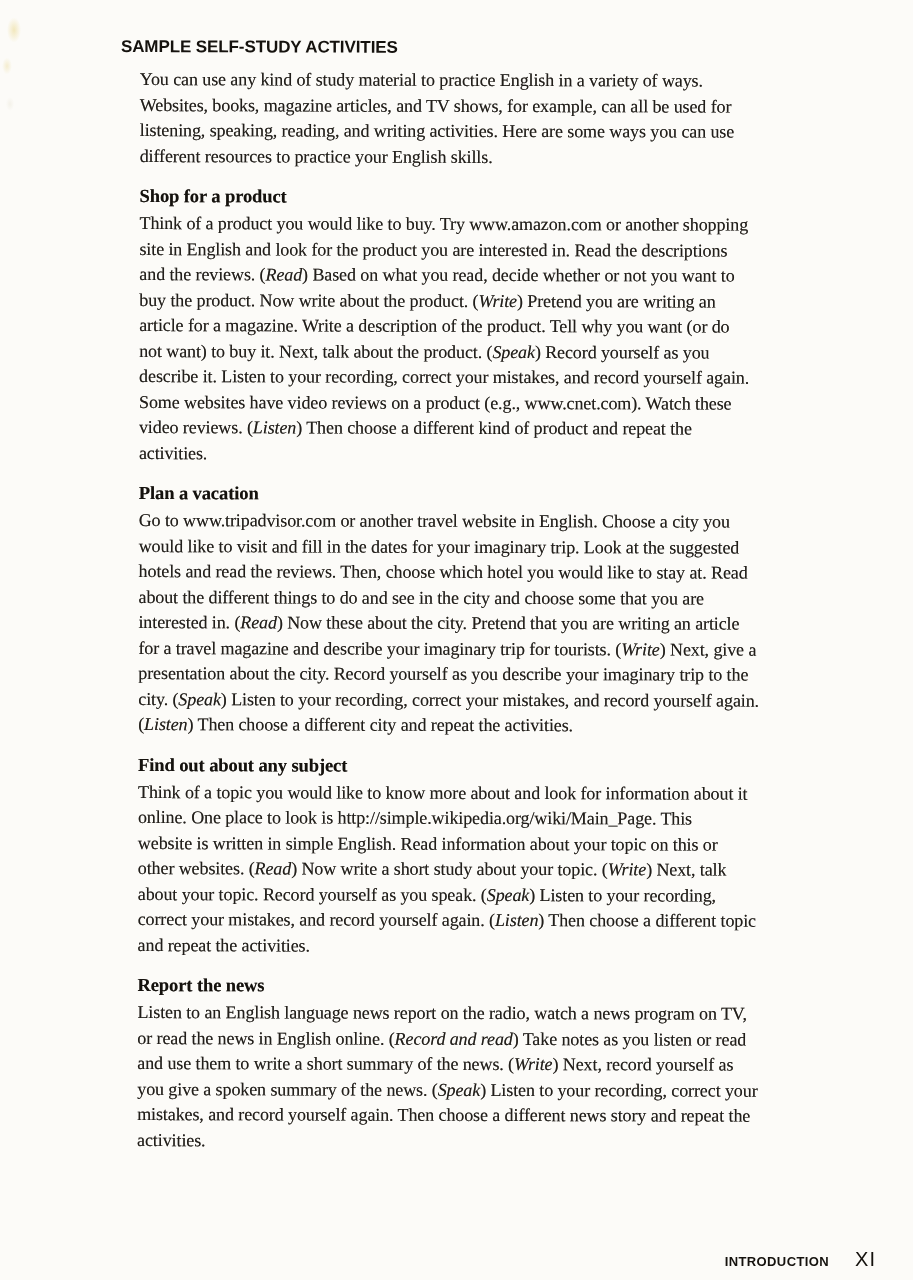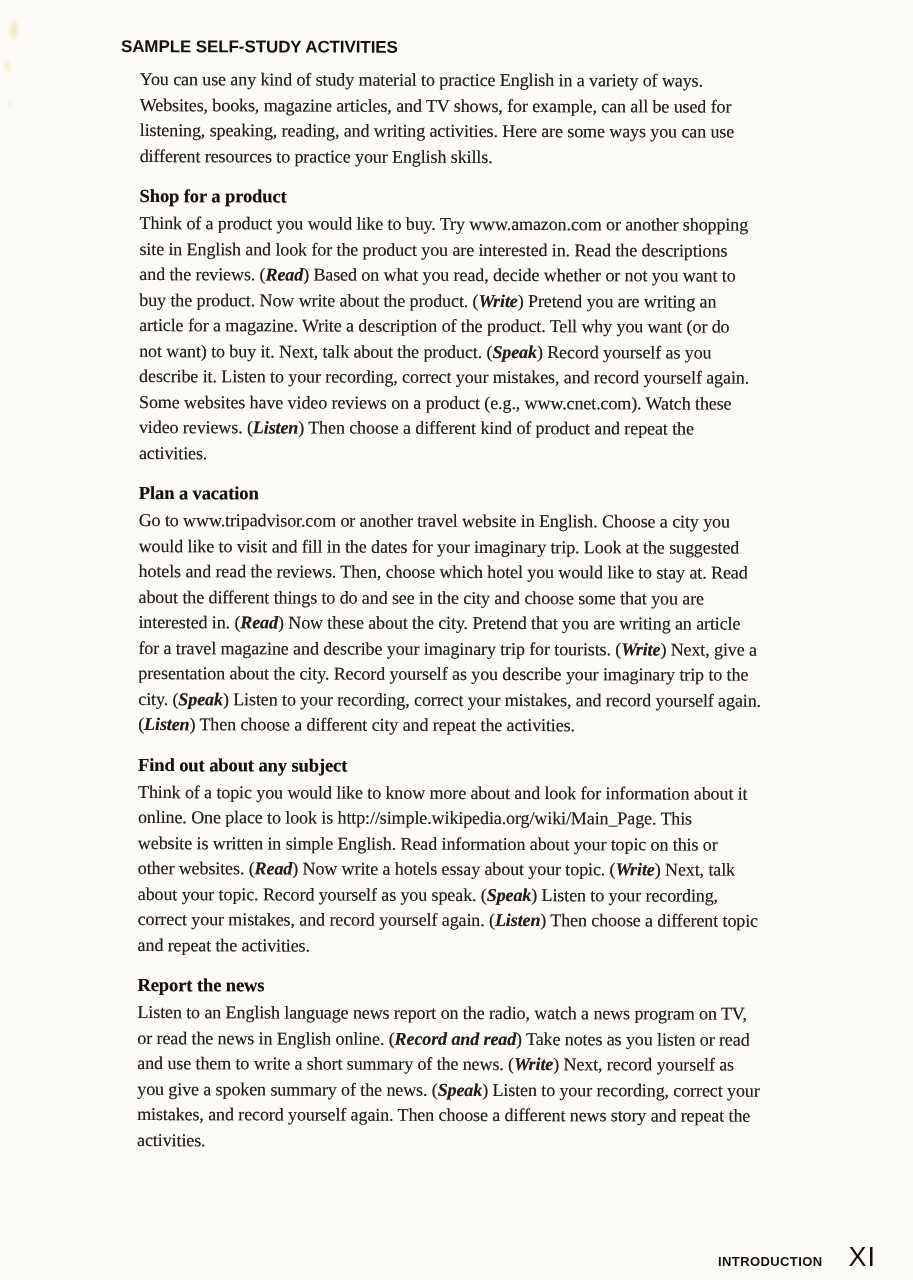--- a/index.html
+++ b/index.html
@@ -50,21 +50,20 @@
   .para {
     white-space: pre-wrap;
     font-size: 18px;
     line-height: 25.5px;
     letter-spacing: -0.1px;
     margin: 0;
     text-shadow: 0 0 0.5px rgba(30,25,20,.6);
   }
   .para i {
     font-style: italic;
-    font-weight: bold;
   }
   section {
     margin-top: 15px;
   }
   .sec-heading {
     font-family: "Liberation Serif", serif;
     font-weight: 700;
     font-size: 18.5px;
     line-height: 25px;
     margin: 0 0 2px 0;
@@ -83,21 +82,21 @@
   }
   .footer-label {
     font-family: "Liberation Sans", sans-serif;
     font-size: 13px;
     font-weight: 600;
     letter-spacing: 0.4px;
     margin-top: 20px;
   }
   .footer-page {
     font-family: "Liberation Sans", sans-serif;
-    font-size: 27px;
+    font-size: 20px;
     font-weight: 400;
     letter-spacing: 1px;
   }
 </style>
 </head>
 <body>
 
 <div class="smudge"></div>
 
 <div class="content">
@@ -134,21 +133,21 @@
 presentation about the city. Record yourself as you describe your imaginary trip to the
 city. (</span><i>Speak</i><span>) Listen to your recording, correct your mistakes, and record yourself again.
 (</span><i>Listen</i><span>) Then choose a different city and repeat the activities.</span></p>
     </section>
 
     <section>
       <h2 class="sec-heading">Find out about any subject</h2>
       <p class="para"><span>Think of a topic you would like to know more about and look for information about it
 online. One place to look is http://simple.wikipedia.org/wiki/Main_Page. This
 website is written in simple English. Read information about your topic on this or
-other websites. (</span><i>Read</i><span>) Now write a hotels essay about your topic. (</span><i>Write</i><span>) Next, talk
+other websites. (</span><i>Read</i><span>) Now write a short study about your topic. (</span><i>Write</i><span>) Next, talk
 about your topic. Record yourself as you speak. (</span><i>Speak</i><span>) Listen to your recording,
 correct your mistakes, and record yourself again. (</span><i>Listen</i><span>) Then choose a different topic
 and repeat the activities.</span></p>
     </section>
 
     <section>
       <h2 class="sec-heading">Report the news</h2>
       <p class="para"><span>Listen to an English language news report on the radio, watch a news program on TV,
 or read the news in English online. (</span><i>Record and read</i><span>) Take notes as you listen or read
 and use them to write a short summary of the news. (</span><i>Write</i><span>) Next, record yourself as

